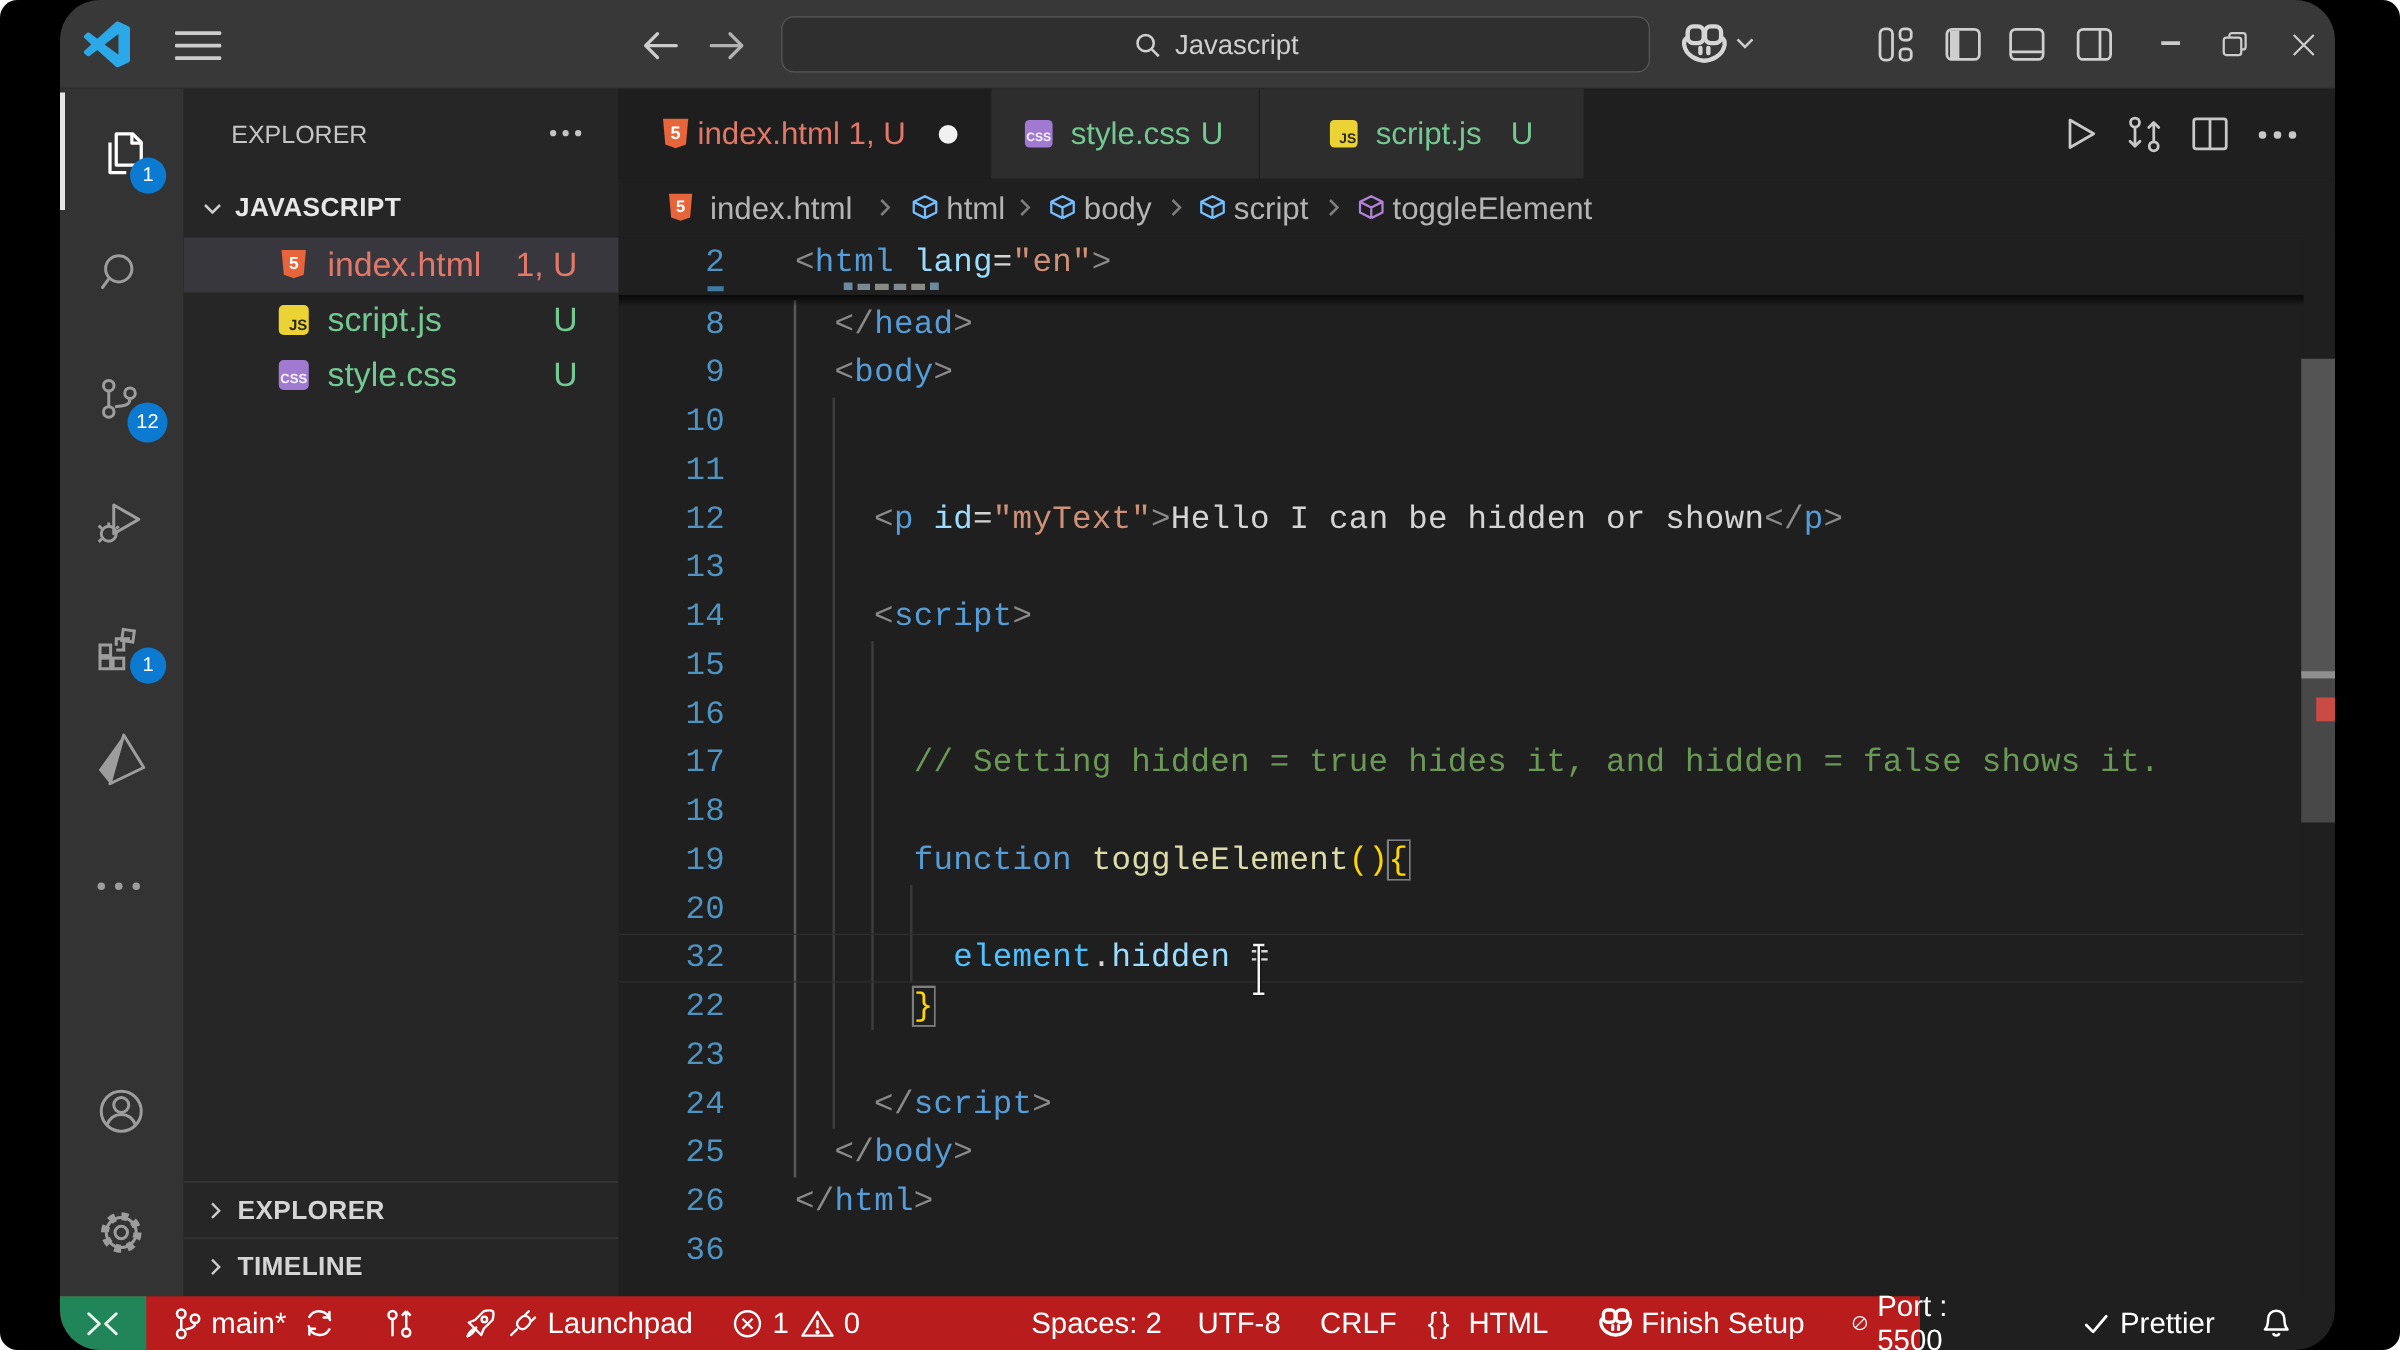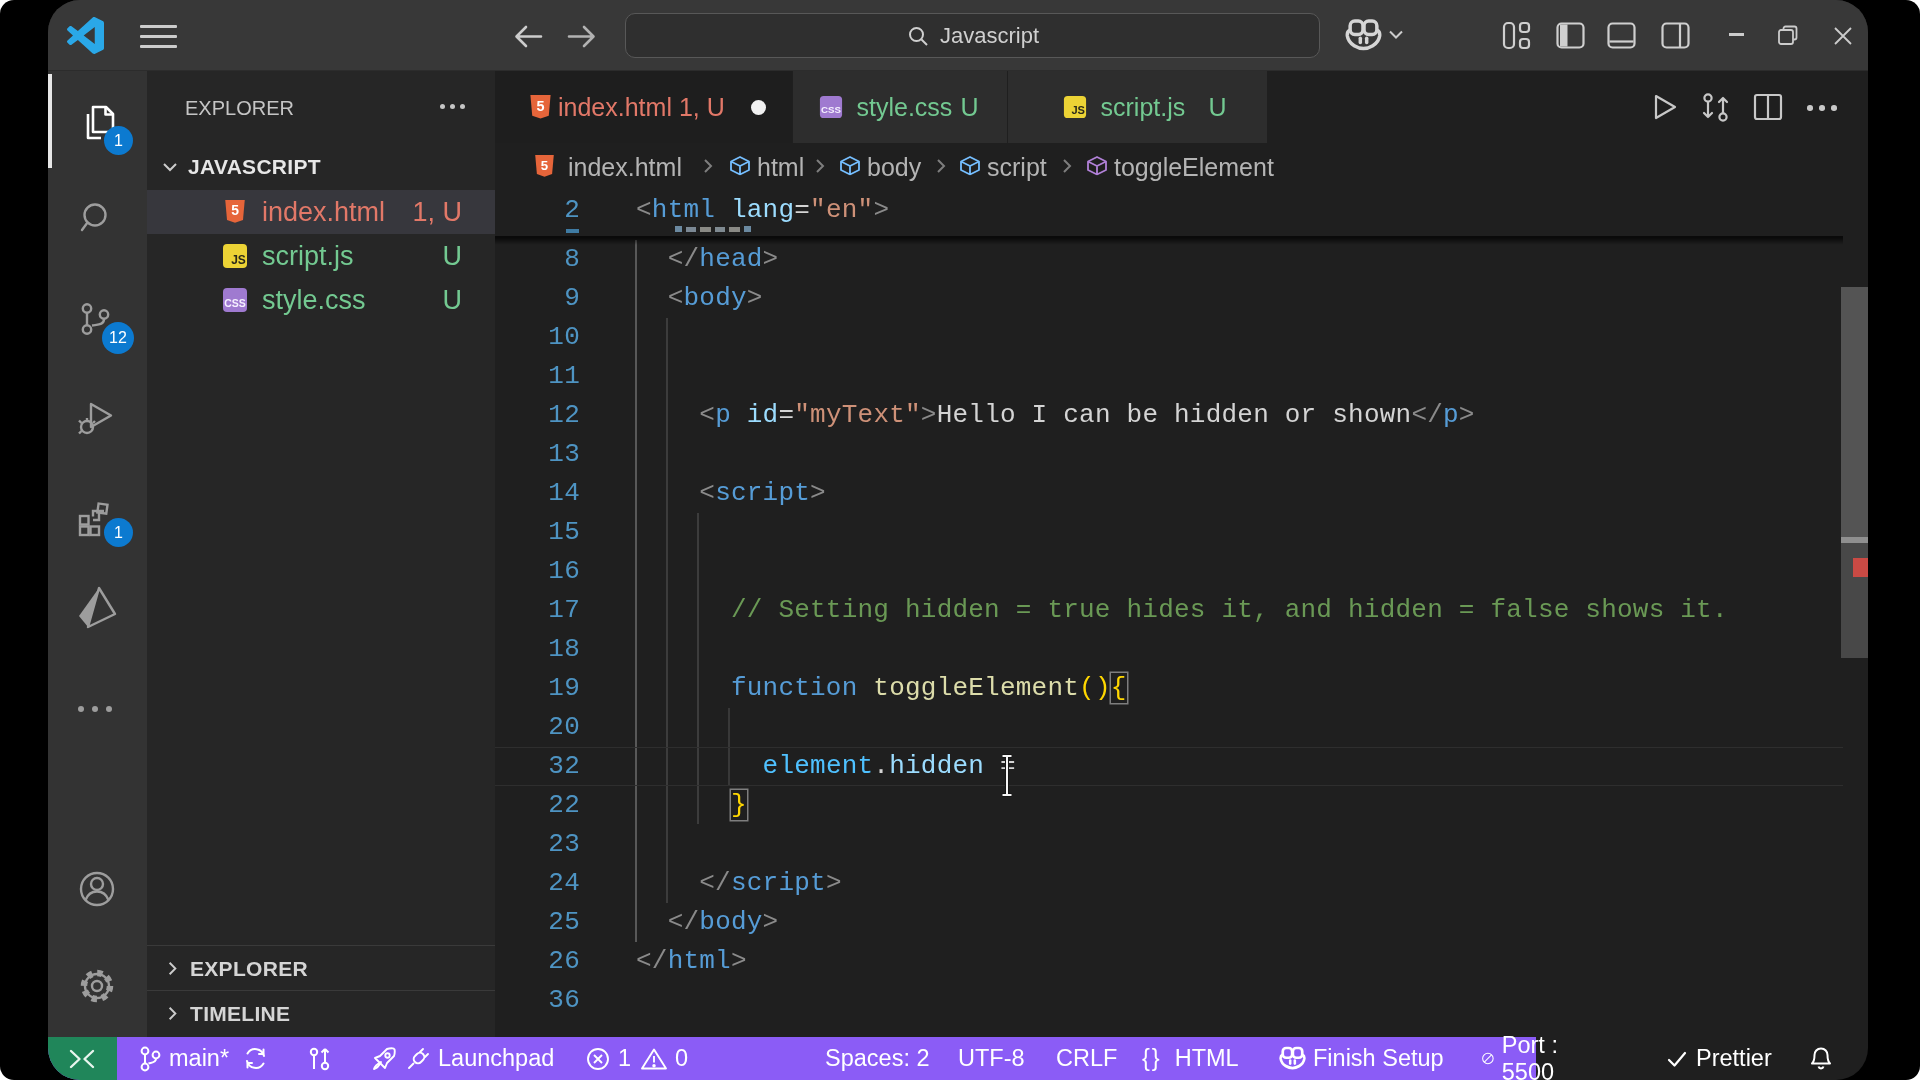--- a/index.html
+++ b/index.html
@@ -43,21 +43,21 @@
          font-family:"Liberation Mono",monospace; font-size:26px; line-height:39px; letter-spacing:0.22px; }
   .pu { color:#8a8a8a; } .tag { color:#569cd6; } .attr { color:#9cdcfe; }
   .str { color:#ce9178; } .com { color:#6a9955; } .kw { color:#569cd6; }
   .fn { color:#dcdcaa; } .var { color:#9cdcfe; } .cvar { color:#4fc1ff; } .op { color:#d4d4d4; }
   .b0 { color:#ffd700; } .b1 { color:#da70d6; }
   .mbox { box-shadow:0 0 0 1.5px #7e7e7e; }
   .guide { position:absolute; width:2px; background:#3c3c3c; }
   
   #scroll { left:1793px; top:190px; width:27px; height:847px; }
   
-  #status { left:0; top:1037px; width:1488px; height:43px; background:#8b5cf6; color:#ffffff; font-size:23.5px; }
+  #status { left:0; top:1037px; width:1488px; height:43px; background:#b91c1c; color:#ffffff; font-size:23.5px; }
   #status .it { position:absolute; top:0; height:43px; display:flex; align-items:center; gap:7px; }
 </style>
 </head>
 <body>
 <div id="black"></div>
 <div id="win">
   <div class="a" id="tb">
 
     <svg class="a" style="left:19px;top:17px" width="37" height="37" viewBox="0 0 100 100">
       <path fill="#2aa8e8" fill-rule="evenodd" d="M70.9 99.3 C72.5 99.9 74.3 99.9 75.9 99.1 L96.5 89.2 C98.6 88.2 100 86 100 83.6 V16.4 C100 14 98.6 11.8 96.5 10.8 L75.9 0.9 C73.8 -0.1 71.3 0.1 69.5 1.4 L68.8 2.1 L29.4 38 L12.2 25 C10.6 23.8 8.4 23.9 6.9 25.2 L1.4 30.3 C-0.5 31.9 -0.5 34.8 1.4 36.4 L16.2 50 L1.4 63.6 C-0.5 65.2 -0.5 68.1 1.4 69.7 L6.9 74.8 C8.4 76.1 10.6 76.2 12.2 75 L29.4 62 L68.8 97.9 C69.4 98.5 70.1 99 70.9 99.3 Z M75 27.3 L45.1 50 L75 72.7 Z"></path>

